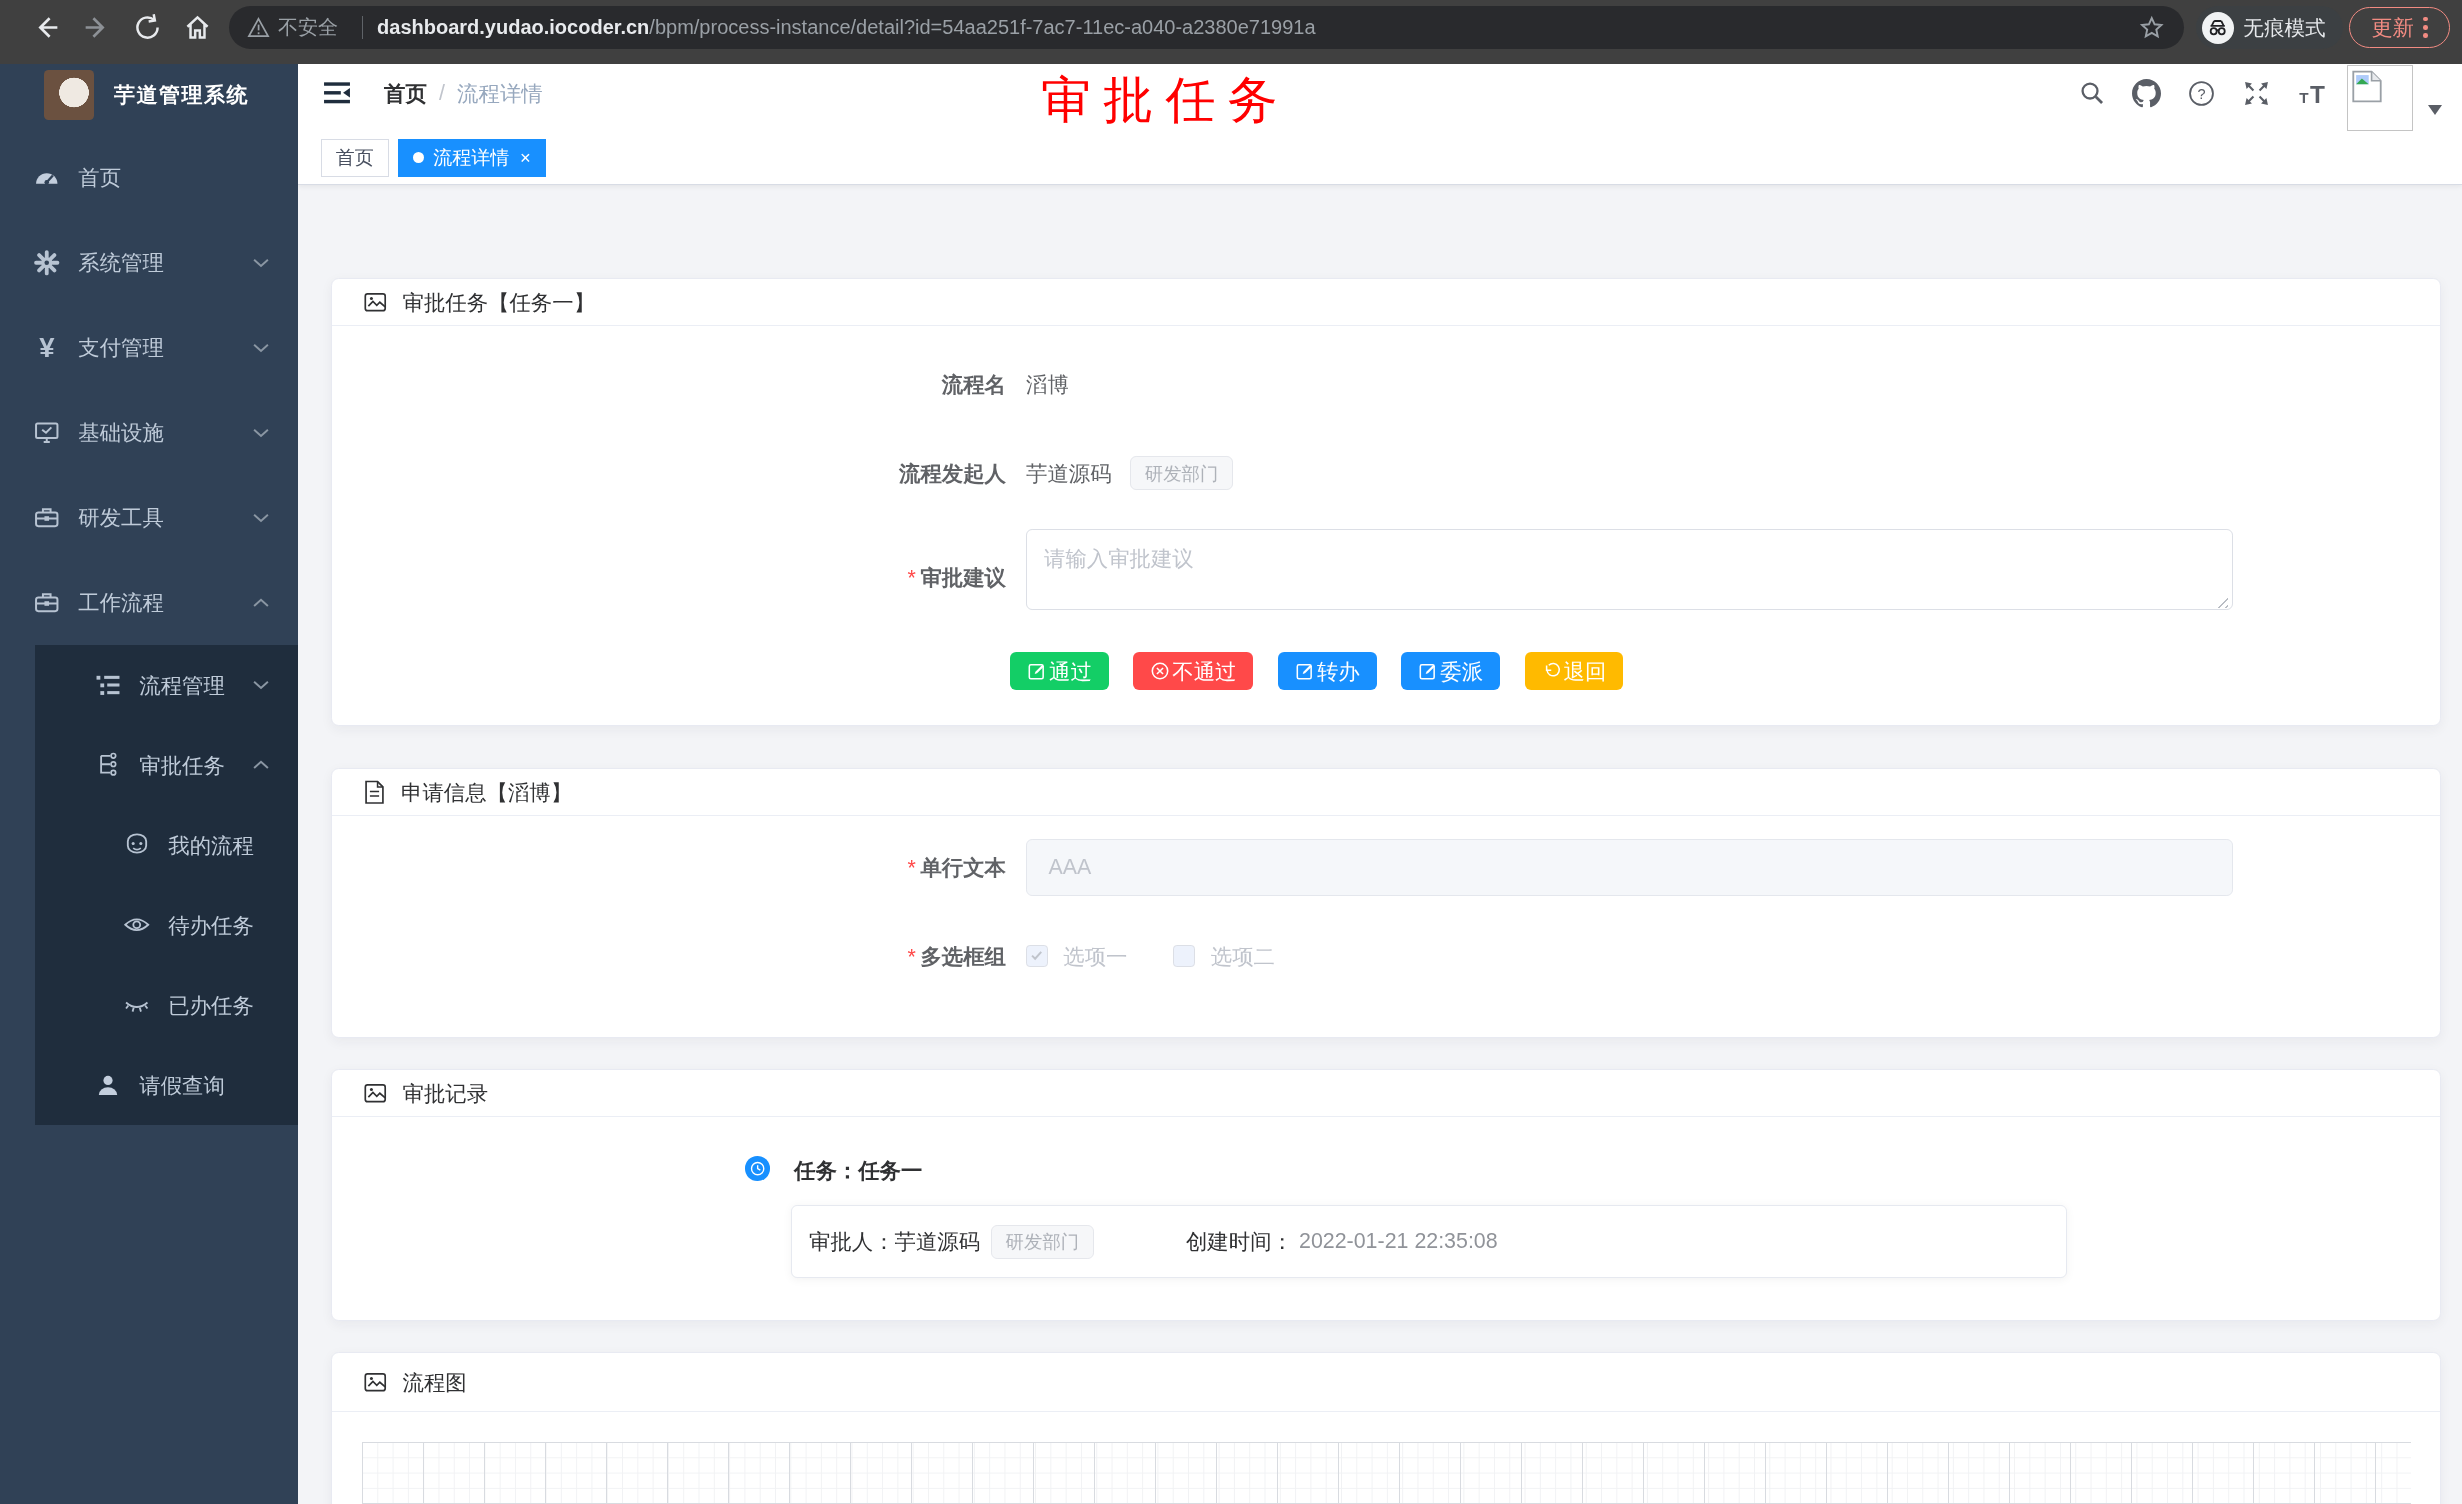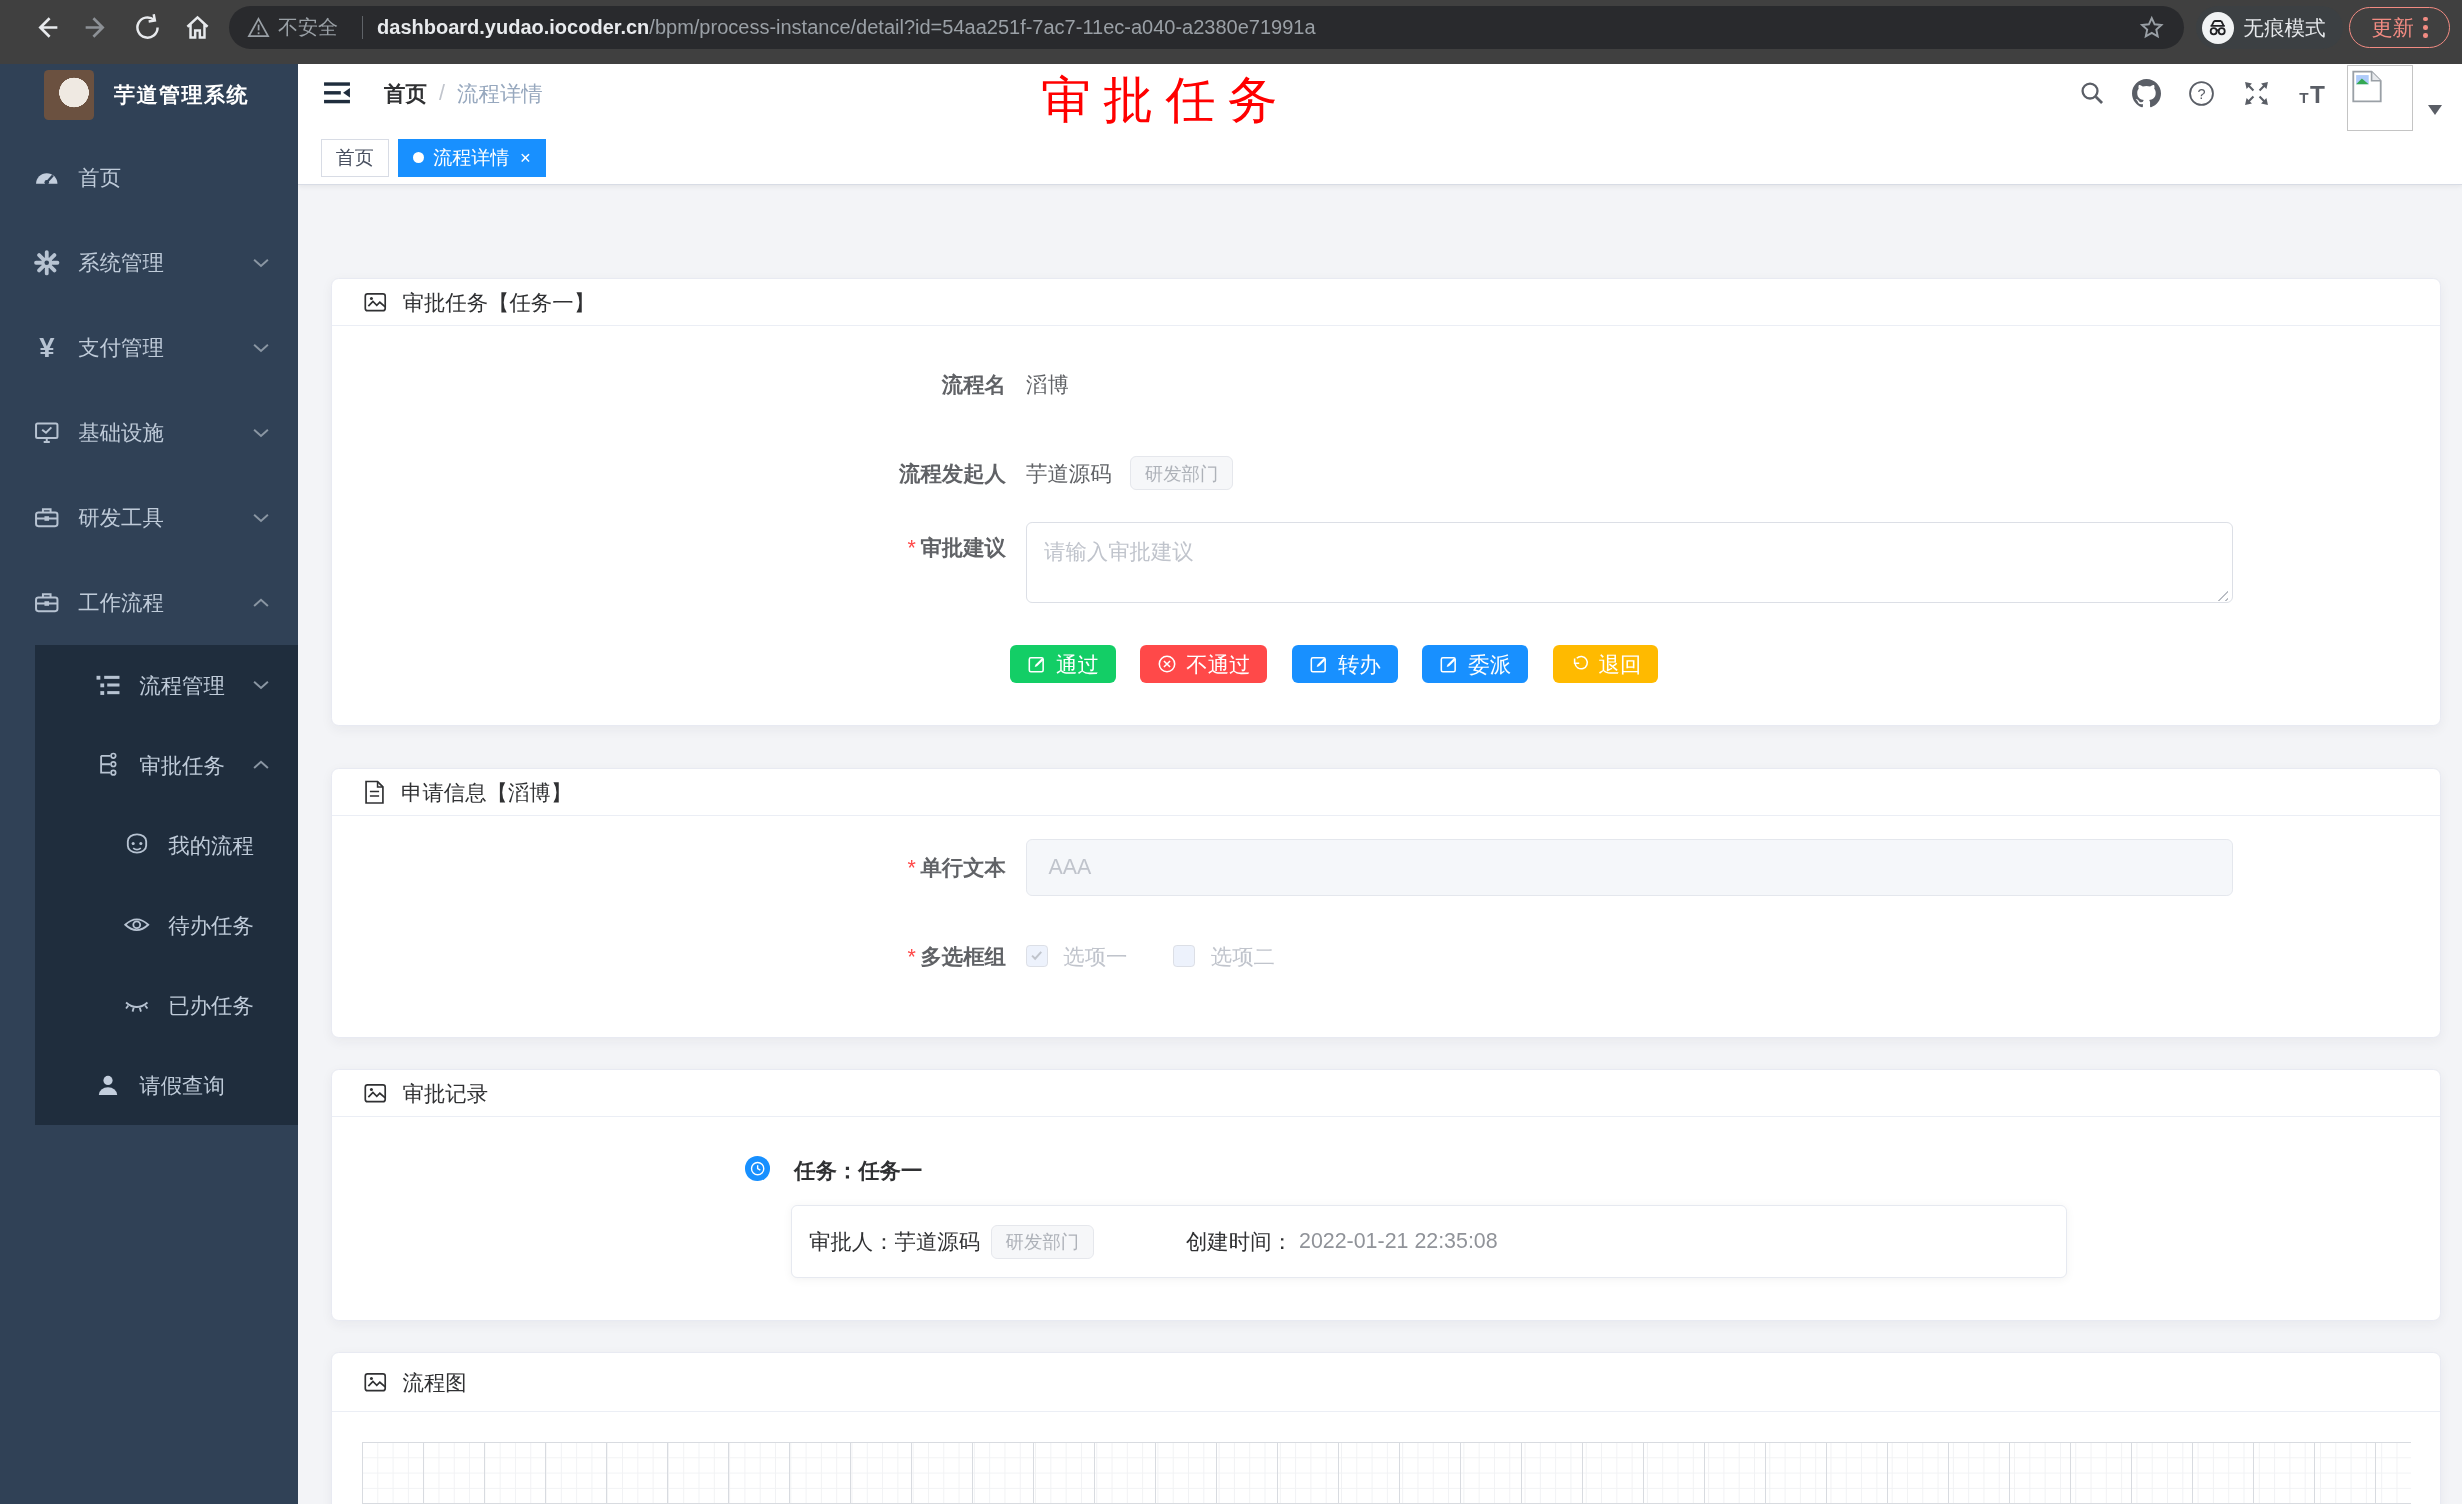--- a/index.html
+++ b/index.html
@@ -83,31 +83,31 @@
 
   .frow { display:flex; align-items:center; }
   .flabel { width:694px; padding-right:20px; text-align:right; color:#606266; font-weight:bold; flex:none; }
   .req { color:#ff4949; margin-right:4.6px; font-weight:normal; }
   .fval { color:#606266; }
   .eltag { display:inline-flex; align-items:center; height:34px; padding:0 13.8px; margin-left:18.4px;
            background:#f6f7f9; border:0.8px solid #e5e7ec; border-radius:6.1px; color:#aeb2b9; font-size:18.4px; }
 
   .row-pname { margin-top:31px; height:54px; }
   .row-initiator { margin-top:35px; height:54px; }
-  .row-comment { margin-top:22px; align-items:flex-start; }
+  .row-comment { margin-top:29px; align-items:center; }
   .comment-ta { width:1207px; height:81px; border:0.8px solid #dcdfe6; border-radius:6.1px; resize:none;
                 font-family:"Liberation Sans",sans-serif; font-size:21.4px; padding:13.8px 17px; color:#606266; position:relative; }
   .comment-ta::placeholder { color:#c0c4cc; }
   .ta-wrap { position:relative; }
   .ta-grip { position:absolute; right:4.6px; bottom:7.6px; width:12.2px; height:12.2px; pointer-events:none;
              background:repeating-linear-gradient(135deg, transparent 0 3.8px, #b9bdc4 3.8px 5.4px); 
              clip-path:polygon(100% 0, 100% 100%, 0 100%); }
   .btn-row { margin-top:36px; margin-left:678px; display:flex; gap:24.5px; }
   .btn { height:38px; border:none; border-radius:6.1px; color:#fff; font-size:21.4px; display:flex;
-         align-items:center; gap:9px; padding:0 17px; cursor:pointer; font-family:inherit; }
+         align-items:center; gap:2px; padding:0 17px; cursor:pointer; font-family:inherit; }
   .b-success { background:#13ce66; }
   .b-danger  { background:#ff4949; }
   .b-primary { background:#1890ff; }
   .b-warning { background:#ffba00; }
 
   .row-text { margin-top:23px; }
   .dis-input { width:1207px; height:57px; background:#f5f7fa; border:0.8px solid #e4e7ed; border-radius:6.1px;
                color:#c0c4cc; font-size:21.4px; padding:0 21.4px; font-family:inherit; }
   .row-checks { margin-top:37px; height:46px; }
   .chk { display:flex; align-items:center; gap:15.3px; margin-right:46px; color:#c0c4cc; }

